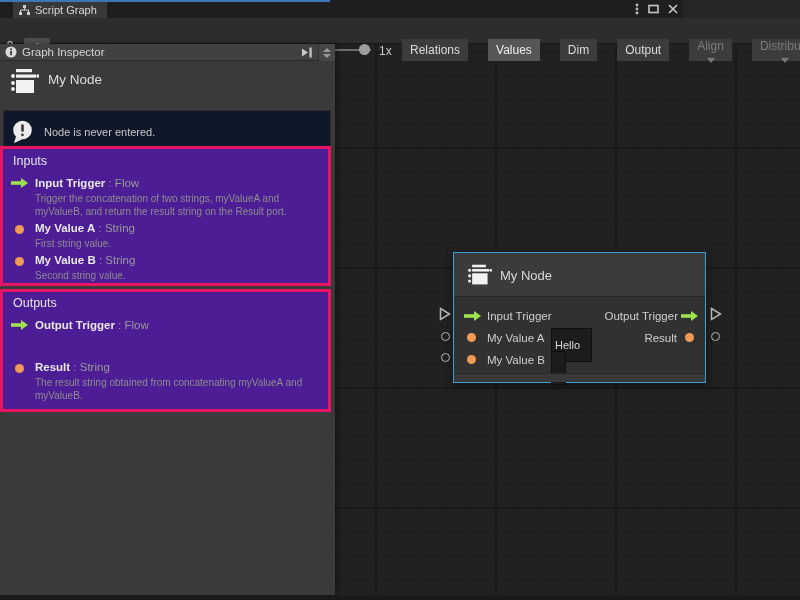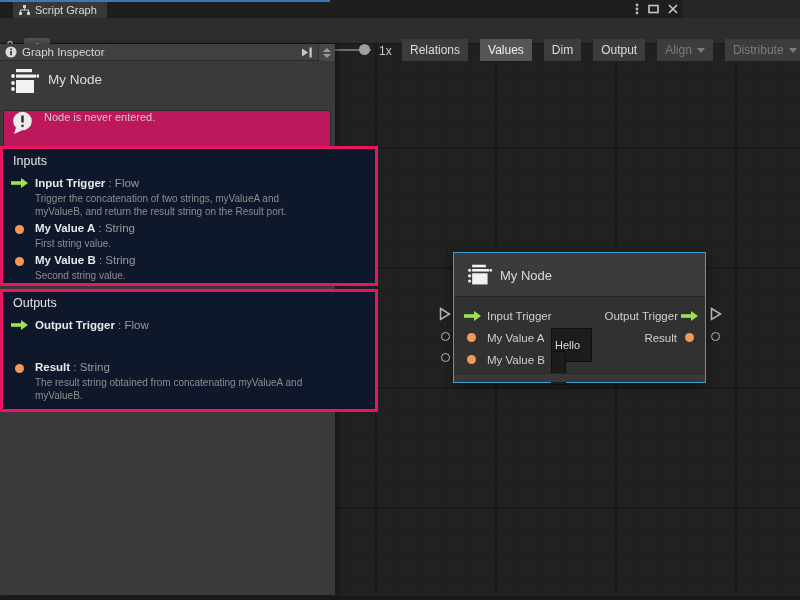--- a/index.html
+++ b/index.html
@@ -23,24 +23,24 @@
   .info-btn { left:24px; top:20px; width:26px; height:22px; background:#4f4f4f; border-radius:2px; }
   .code-btn { left:58px; top:20px; width:46px; height:22px; color:#c4c4c4; font-size:12px; letter-spacing:1px; }
   .tb-sep { position:absolute; left:110px; top:20px; width:1px; height:22px; background:#202020; }
   .newgraph-icon { position:absolute; left:119px; top:25px; }
   .newgraph-label { position:absolute; left:139px; top:26px; font-size:11.5px; color:#cfcfcf; }
   .zoom-label { position:absolute; left:256px; top:26px; font-size:11.5px; color:#c8c8c8; }
   .zoom-track { position:absolute; left:293px; top:31px; width:78px; height:2px; background:#6e6e6e; }
   .zoom-handle { position:absolute; left:359px; top:26px; width:11px; height:11px; border-radius:50%; background:#9e9e9e; }
   .zoom-value { position:absolute; left:379px; top:26px; font-size:12px; color:#c8c8c8; }
   .btnrow { position:absolute; left:402px; top:21px; height:22px; display:flex; }
-  .btnrow .gbtn { height:22px; padding:0 8px; margin-right:12px; background:#3c3c3c; color:#dcdcdc;
+  .btnrow .gbtn { height:22px; padding:0 8px; margin-right:20px; background:#3c3c3c; color:#dcdcdc;
                   font-size:12px; display:flex; align-items:center; gap:5px; white-space:nowrap; }
   .btnrow .gbtn.active { background:#565656; color:#f0f0f0; }
-  .btnrow .gbtn.disabled { color:#7b7b7b; }
+  .btnrow .gbtn.disabled { color:#7b7b7b;flex-direction:column; }
   .btnrow .gbtn.gap-left { margin-left:5px; }
   .dd-arrow { width:0; height:0; border-left:4px solid transparent; border-right:4px solid transparent;
               border-top:5px solid #7b7b7b; }
 
   
   .graph { position:absolute; left:0; top:44px; width:800px; height:556px; background-color:#212121;
     background-image:
       linear-gradient(#191919 2px, transparent 2px),
       linear-gradient(90deg,#191919 2px, transparent 2px),
       linear-gradient(#1d1d1d 1px, transparent 1px),
@@ -58,26 +58,26 @@
   .insp-info { position:absolute; left:5px; top:2px; }
   .dock-btn { position:absolute; right:22px; top:3px; }
   .spinner { position:absolute; right:0; top:0; width:17px; height:17px; background:#474747;
              border-left:1px solid #2e2e2e; display:flex; flex-direction:column; align-items:center; justify-content:center; gap:2px; }
   .tri-up { width:0; height:0; border-left:4px solid transparent; border-right:4px solid transparent; border-bottom:4px solid #9a9a9a; }
   .tri-down { width:0; height:0; border-left:4px solid transparent; border-right:4px solid transparent; border-top:4px solid #9a9a9a; }
 
   .mynode-icon { position:absolute; left:9px; top:23px; }
   .mynode-title { position:absolute; left:48px; top:28px; font-size:13.5px; color:#dcdcdc; }
 
-  .warnbox { position:absolute; left:3px; top:66px; width:328px; height:43px; background:#be185d;
-             border:1px solid #2b2b2b; display:flex; }
+  .warnbox { position:absolute; left:3px; top:66px; width:328px; height:43px; background:#0f172a;
+             border:1px solid #2b2b2b; display:flex; align-items:center; }
   .warn-icon { margin-left:7px; }
   .warn-text { margin-left:9px; font-size:11px; color:#c9c9c9; }
 
-  .hl-box { position:absolute; left:0; width:378px; border:3px solid #e81562; background:#0f172a; }
+  .hl-box { position:absolute; left:0; width:331px; border:3px solid #e81562; background:#4c1d95; }
   .inputs-box { top:102px; height:140px; }
   .outputs-box { top:245px; height:123px; }
   .sec-title { position:absolute; left:10px; font-size:12.5px; color:#e5e5e5; }
   .pitem-icon { position:absolute; }
   .pname { position:absolute; left:32px; font-size:11.5px; font-weight:700; color:#e8e8e8; white-space:nowrap; }
   .ptype { font-weight:400; color:#9a9a9a; }
   .pdesc { position:absolute; left:32px; width:292px; font-size:10px; line-height:13px; color:#8d8d8d; }
   .vdot { position:absolute; width:9px; height:9px; border-radius:50%; background:#ef9b57; }
 
   

